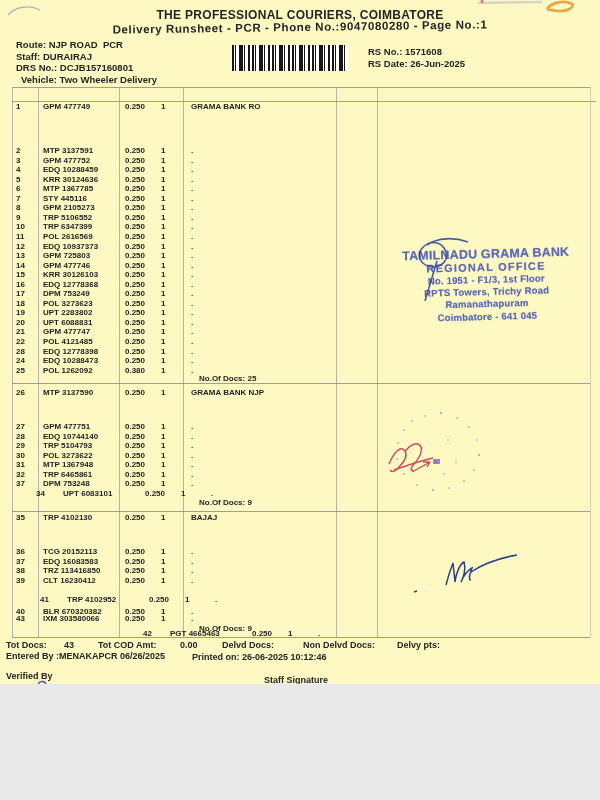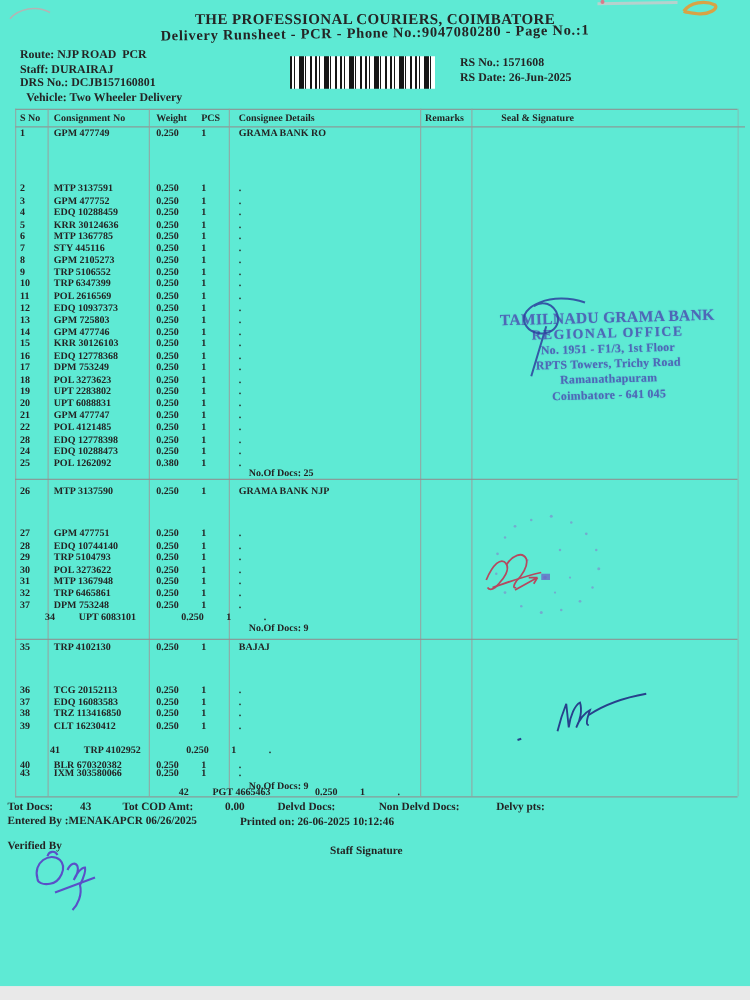--- a/index.html
+++ b/index.html
@@ -1,18 +1,18 @@
 <!DOCTYPE html>
 <html><head>
 <meta charset="utf-8">
 <style>
   html,body{margin:0;padding:0;background:#e9e9e9;}
   .page{
-    position:relative;width:600px;height:789px;background:#5eead4;overflow:hidden;
-    font-family:Liberation Serif, serif;color:#242424;
+    position:relative;width:600px;height:684px;background:#fef9c3;overflow:hidden;
+    font-family:Liberation Sans, sans-serif;color:#242424;
   }
   .abs{position:absolute;white-space:pre;}
   
   .doc-title{top:8px;left:0;width:100%;text-align:center;font-size:12px;font-weight:bold;letter-spacing:.3px;}
   .doc-subtitle{top:21px;left:0;width:100%;text-align:center;font-size:11.5px;font-weight:bold;letter-spacing:.6px;transform:rotate(-.8deg);}
   .meta{font-size:9.5px;font-weight:bold;}
   .barcode{left:232px;top:45px;width:116px;height:26px;
     background:repeating-linear-gradient(90deg,#161616 0 2px,#fff 2px 3px,#161616 3px 4px,#fff 4px 7px,#161616 7px 11px,#fff 11px 12px,#161616 12px 13px,#fff 13px 16px,#161616 16px 18px,#fff 18px 20px);}
   
   .tbl{position:absolute;left:12px;top:87px;width:578px;height:550px;}
@@ -61,29 +61,20 @@
     <div class="hline full" style="top:13.5px;"></div>
     <div class="hline" style="top:550px;"></div>
     <div class="vline" style="left:0;"></div>
     <div class="vline" style="left:26px;"></div>
     <div class="vline" style="left:107px;"></div>
     <div class="vline" style="left:171px;"></div>
     <div class="vline" style="left:324px;"></div>
     <div class="vline" style="left:365px;"></div>
     <div class="vline" style="left:578px;opacity:.45;"></div>
 
-    <div class="thead">
-      <div class="tcell c0">S No</div>
-      <div class="tcell c1">Consignment No</div>
-      <div class="tcell c2">Weight</div>
-      <div class="tcell c3">PCS</div>
-      <div class="tcell c4">Consignee Details</div>
-      <div class="tcell c5">Remarks</div>
-      <div class="tcell c6">Seal &amp; Signature</div>
-    </div>
 
     <div id="rows-layer">
         <div class="trow" style="top: 15px;">
           <div class="tcell c0">1</div>
           <div class="tcell c1">GPM 477749</div>
           <div class="tcell c2">0.250</div>
           <div class="tcell c3">1</div>
           <div class="tcell c4">GRAMA BANK RO</div>
         </div>
         <div class="trow" style="top: 59px;">

